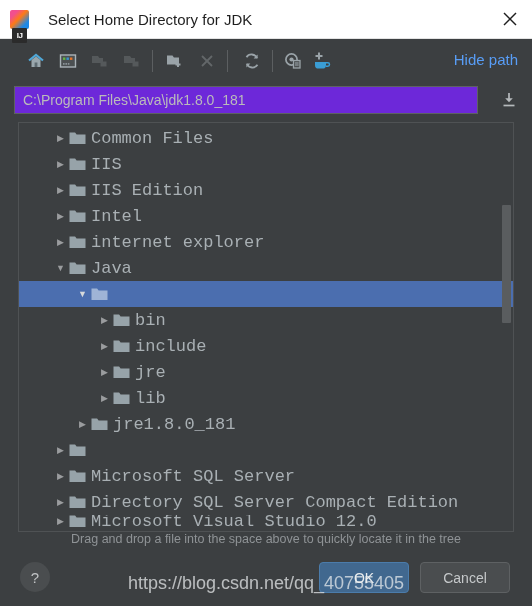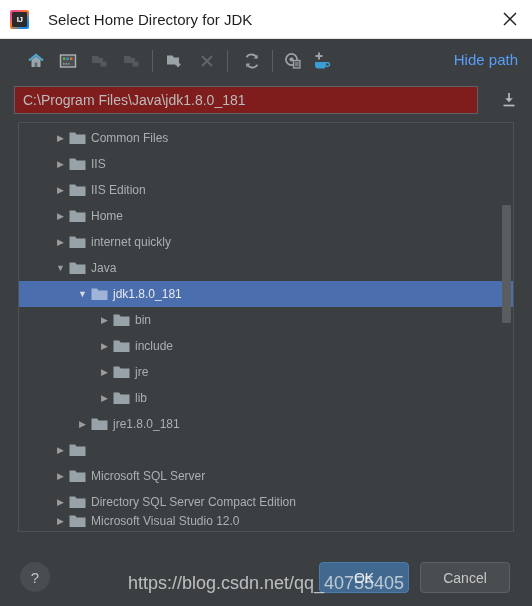--- a/index.html
+++ b/index.html
@@ -37,21 +37,21 @@
     position: relative;
     flex: 0 0 auto;
   }
   #app-logo .glow {
     position: absolute; left: 0; top: 0;
     width: 19px; height: 19px;
     background: linear-gradient(135deg, #f24f8e 0%, #f24f8e 22%, #fe7a16 46%, #1e88e5 78%, #1e88e5 100%);
     border-radius: 2px;
   }
   #app-logo .plate {
-    position: absolute; left: 2px; top: 2px;
+    position: absolute; left: 2px; top: 18px;
     width: 15px; height: 15px;
     background: #2b2b2b;
     border-radius: 1px;
     color: #fff;
     font-size: 8px;
     font-weight: bold;
     line-height: 15px;
     text-align: center;
     letter-spacing: -0.5px;
     font-family: "Liberation Sans", sans-serif;
@@ -103,21 +103,21 @@
   #path-row {
     position: absolute;
     left: 0; top: 86px;
     width: 532px; height: 32px;
   }
   #path-field {
     position: absolute;
     left: 14px; top: 0;
     width: 464px; height: 28px;
     box-sizing: border-box;
-    background: #7f1d1d;
+    background: #6d28d9;
     border: 1px solid #5e6163;
     color: #bbbbbb;
     font-size: 14px;
     padding: 0 8px;
     line-height: 26px;
     font-family: "Liberation Sans", sans-serif;
     white-space: nowrap;
     overflow: hidden;
   }
   #path-dropdown {
@@ -166,23 +166,23 @@
     line-height: 1;
   }
   .tree-row.selected .twisty span { color: #d7dadb; }
   .tree-row .folder {
     width: 18px; height: 26px;
     flex: 0 0 auto;
     display: flex; align-items: center; justify-content: center;
     margin-right: 5px;
   }
   .tree-row .label {
-    font-size: 12px;
+    font-size: 17px;
     color: #a9b0b4;
-    font-family: Liberation Sans, sans-serif;
+    font-family: Liberation Mono, monospace;
   }
   .tree-row.selected .label { color: #e8eaec; }
   .tree-row.clipped { height: 12px; overflow: hidden; align-items: center; }
   .tree-row.clipped .twisty,
   .tree-row.clipped .folder { height: 26px; }
   .tree-row.clipped .label { position: relative; top: 0px; }
 
   
   #tree-scroll-track {
     position: absolute;
@@ -421,33 +421,33 @@
         <div class="tree-row">
           <div style="width: 34px; flex: 0 0 auto;"></div>
           <div class="twisty">
             <span>▶</span>
           </div>
           <div class="folder">
             <svg width="17" height="15" viewBox="0 0 17 15">
               <path d="M0.5 1.5 h5.6 l1.5 2.1 H16.5 v9.5 H0.5 Z" fill="#97a3a9"></path>
             </svg>
           </div>
-          <div class="label">Home</div>
-        </div>
-        <div class="tree-row">
-          <div style="width: 34px; flex: 0 0 auto;"></div>
-          <div class="twisty">
-            <span>▶</span>
-          </div>
-          <div class="folder">
-            <svg width="17" height="15" viewBox="0 0 17 15">
-              <path d="M0.5 1.5 h5.6 l1.5 2.1 H16.5 v9.5 H0.5 Z" fill="#97a3a9"></path>
-            </svg>
-          </div>
-          <div class="label">internet quickly</div>
+          <div class="label">Intel</div>
+        </div>
+        <div class="tree-row">
+          <div style="width: 34px; flex: 0 0 auto;"></div>
+          <div class="twisty">
+            <span>▶</span>
+          </div>
+          <div class="folder">
+            <svg width="17" height="15" viewBox="0 0 17 15">
+              <path d="M0.5 1.5 h5.6 l1.5 2.1 H16.5 v9.5 H0.5 Z" fill="#97a3a9"></path>
+            </svg>
+          </div>
+          <div class="label">internet explorer</div>
         </div>
         <div class="tree-row">
           <div style="width: 34px; flex: 0 0 auto;"></div>
           <div class="twisty">
             <span>▼</span>
           </div>
           <div class="folder">
             <svg width="17" height="15" viewBox="0 0 17 15">
               <path d="M0.5 1.5 h5.6 l1.5 2.1 H16.5 v9.5 H0.5 Z" fill="#97a3a9"></path>
             </svg>
@@ -457,21 +457,20 @@
         <div class="tree-row selected">
           <div style="width: 56px; flex: 0 0 auto;"></div>
           <div class="twisty">
             <span>▼</span>
           </div>
           <div class="folder">
             <svg width="17" height="15" viewBox="0 0 17 15">
               <path d="M0.5 1.5 h5.6 l1.5 2.1 H16.5 v9.5 H0.5 Z" fill="#9fb4d6"></path>
             </svg>
           </div>
-          <div class="label">jdk1.8.0_181</div>
         </div>
         <div class="tree-row">
           <div style="width: 78px; flex: 0 0 auto;"></div>
           <div class="twisty">
             <span>▶</span>
           </div>
           <div class="folder">
             <svg width="17" height="15" viewBox="0 0 17 15">
               <path d="M0.5 1.5 h5.6 l1.5 2.1 H16.5 v9.5 H0.5 Z" fill="#97a3a9"></path>
             </svg>
@@ -572,20 +571,21 @@
             </svg>
           </div>
           <div class="label">Microsoft Visual Studio 12.0</div>
         </div>
       </div>
     <div id="tree-scroll-track">
       <div id="tree-scroll-thumb"></div>
     </div>
   </div>
 
+  <div id="hint">Drag and drop a file into the space above to quickly locate it in the tree</div>
 
   <div id="help-btn">?</div>
   <div id="ok-btn">OK</div>
   <div id="cancel-btn">Cancel</div>
 
   <div id="watermark">https://blog.csdn.net/qq_40755405</div>
 
 </div>
 
 </body></html>

